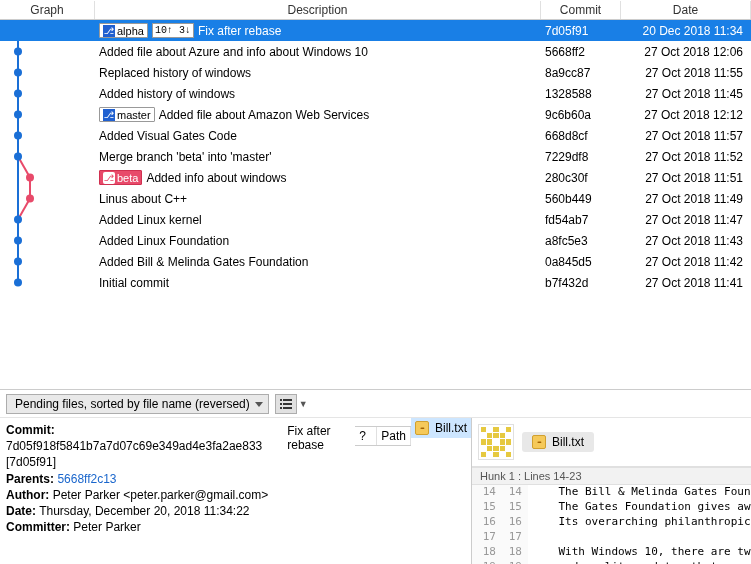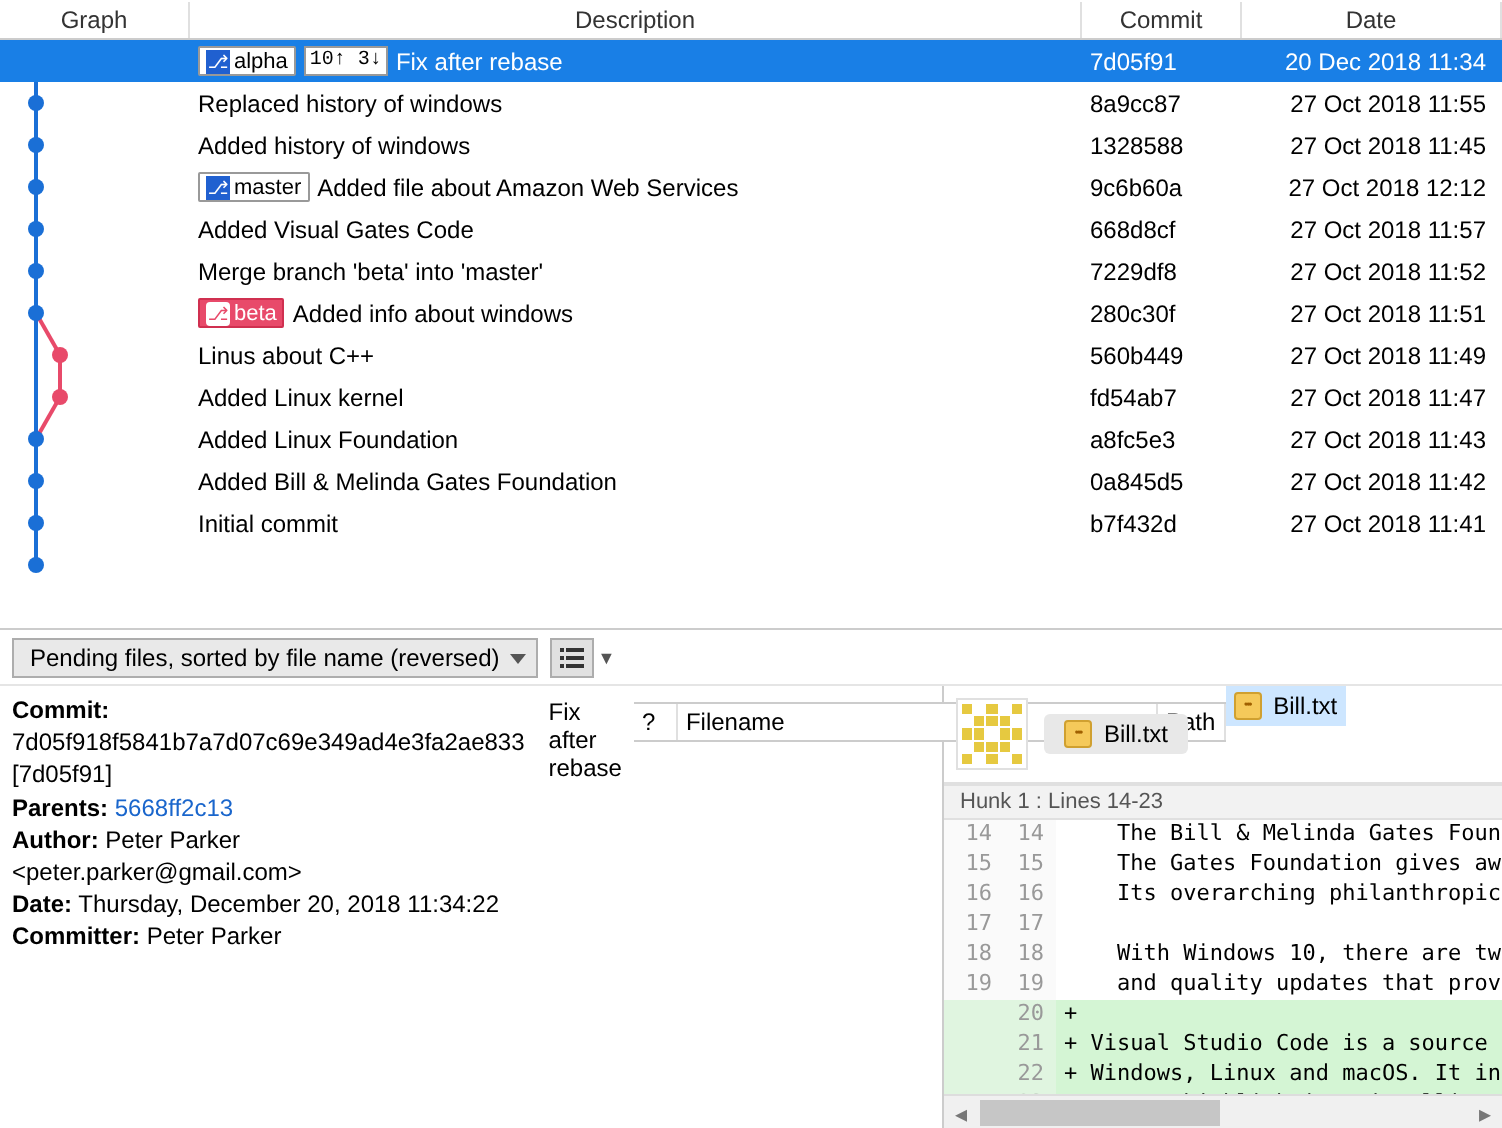--- a/index.html
+++ b/index.html
@@ -1,17 +1,17 @@
 <!DOCTYPE html>
 <html><head>
 <meta charset="utf-8">
 <style>
 * { box-sizing: border-box; margin: 0; padding: 0; }
 body { font-family: "Segoe UI", Tahoma, sans-serif; font-size: 12px; color: #000; background: #fff; overflow: hidden; width: 751px; height: 564px; }
-.top-pane { height: 315px; border-bottom: 1px solid #ccc; overflow: hidden; }
+.top-pane { height: 390px; border-bottom: 1px solid #ccc; overflow: hidden; }
 .header-row { display: flex; background: #fff; border-bottom: 1px solid #ccc; height: 20px; align-items: center; }
 .header-cell { border-right: 1px solid #e0e0e0; padding: 2px 4px; font-weight: 400; color: #333; text-align: center; }
 .col-graph { width: 95px; }
 .col-desc { flex: 1; }
 .col-commit { width: 80px; }
 .col-date { width: 130px; text-align: center; }
 .row { display: flex; height: 21px; align-items: center; position: relative; }
 .row.selected { background: #197fe6; color: #fff; }
 .cell { padding: 1px 4px; overflow: hidden; white-space: nowrap; }
 .graph-cell { width: 95px; position: relative; height: 100%; }
@@ -118,20 +118,28 @@
           </span>
           <span class="ahead-behind">10↑ 3↓</span>
           <span>Fix after rebase</span>
         </div>
         <div class="cell commit-cell">7d05f91</div>
         <div class="cell date-cell">20 Dec 2018 11:34</div>
       </div>
       <div class="row">
         <div class="cell graph-cell"></div>
         <div class="cell desc-cell">
+          <span>Added file about Azure and info about Windows 10</span>
+        </div>
+        <div class="cell commit-cell">5668ff2</div>
+        <div class="cell date-cell">27 Oct 2018 12:06</div>
+      </div>
+      <div class="row">
+        <div class="cell graph-cell"></div>
+        <div class="cell desc-cell">
           <span>Replaced history of windows</span>
         </div>
         <div class="cell commit-cell">8a9cc87</div>
         <div class="cell date-cell">27 Oct 2018 11:55</div>
       </div>
       <div class="row">
         <div class="cell graph-cell"></div>
         <div class="cell desc-cell">
           <span>Added history of windows</span>
         </div>
@@ -245,21 +253,20 @@
       <div class="commit-info">
         <div><b>Commit:</b> <span>7d05f918f5841b7a7d07c69e349ad4e3fa2ae833 [7d05f91]</span></div>
         <div><b>Parents:</b> <span class="link">5668ff2c13</span></div>
         <div><b>Author:</b> <span>Peter Parker &lt;peter.parker@gmail.com&gt;</span></div>
         <div><b>Date:</b> <span>Thursday, December 20, 2018 11:34:22</span></div>
         <div><b>Committer:</b> <span>Peter Parker</span></div>
       </div>
       <div class="commit-msg">Fix after rebase</div>
       <div class="file-header">
         <div class="fh-status">?</div>
-        <div class="fh-name">Filename</div>
         <div class="fh-path">Path</div>
       </div>
       <div class="file-row">
         <span class="file-icon"></span>
         <span>Bill.txt</span>
       </div>
     </div>
     <div class="right-col">
       <div class="diff-header">
         <div class="avatar">

